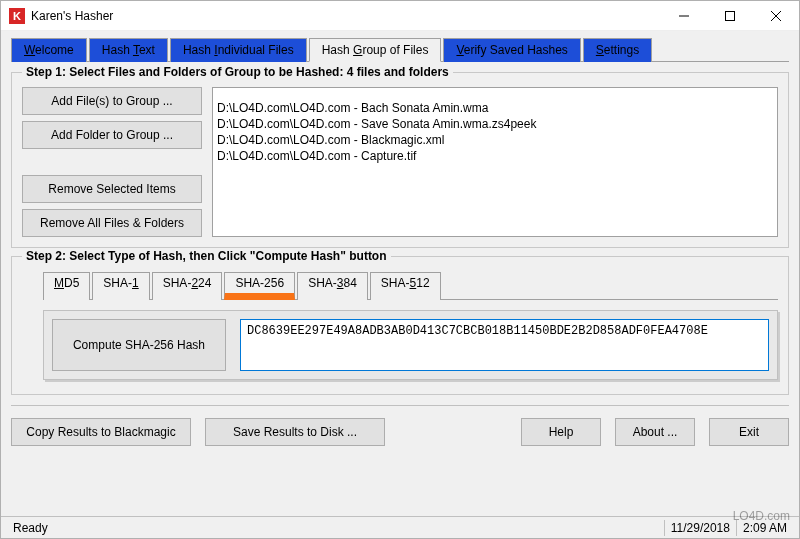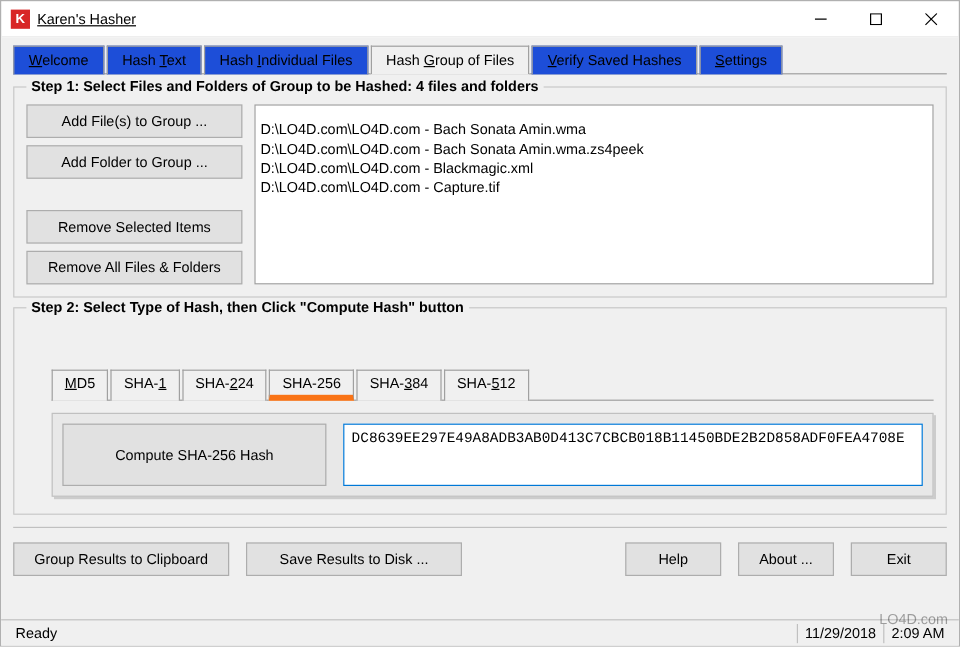--- a/index.html
+++ b/index.html
@@ -38,21 +38,20 @@
   font-weight: bold;
   font-size: 11px;
   display: flex;
   align-items: center;
   justify-content: center;
   margin-right: 6px;
 }
 .titlebar-title {
   font-size: 12px;
   flex: 1;
-  text-decoration: underline;
 }
 .win-controls {
   display: flex;
 }
 .win-btn {
   width: 46px;
   height: 30px;
   display: flex;
   align-items: center;
   justify-content: center;
@@ -145,52 +144,51 @@
 .listbox-item {
   padding: 1px 0;
   white-space: nowrap;
 }
 
 
 .hash-tabs {
   display: flex;
   border-bottom: 1px solid #a0a0a0;
   margin-bottom: 10px;
-  margin-top: 36px;
 }
 .hash-tab {
   border: 1px solid #a0a0a0;
   border-bottom: none;
   padding: 3px 10px;
   margin-right: 2px;
   font-size: 12px;
   background: #f0f0f0;
   position: relative;
   top: 1px;
 }
 .hash-tab.active {
-  border-bottom: 5px solid #f97316;
+  border-bottom: 7px solid #f97316;
   z-index: 2;
 }
 .hash-tab .ul { text-decoration: underline; }
 
 .step2-row {
   display: flex;
   gap: 14px;
   align-items: stretch;
   background: #e8e8e8;
   border: 1px solid #c0c0c0;
   padding: 8px;
   box-shadow: 2px 2px 0 rgba(0,0,0,0.15);
 }
 .compute-btn {
   background: #e1e1e1;
   border: 1px solid #adadad;
   padding: 18px 18px;
-  width: 220px;
+  width: 174px;
   text-align: center;
   font-size: 12px;
 }
 .hash-text {
   flex: 1;
   background: #fff;
   border: 1px solid #0078d7;
   padding: 4px 6px;
   font-family: "Courier New", monospace;
   font-size: 12px;
@@ -290,21 +288,21 @@
       <div class="step1-body">
         <div class="btn-col">
           <button class="button">Add File(s) to Group ...</button>
           <button class="button">Add Folder to Group ...</button>
           <div class="spacer"></div>
           <button class="button">Remove Selected Items</button>
           <button class="button">Remove All Files &amp; Folders</button>
         </div>
         <div class="listbox" id="file-list">
             <div class="listbox-item">D:\LO4D.com\LO4D.com - Bach Sonata Amin.wma</div>
-            <div class="listbox-item">D:\LO4D.com\LO4D.com - Bach Sonata Amin.wma.zs4peek</div>
+            <div class="listbox-item">D:\LO4D.com\LO4D.com - Save Sonata Amin.wma.zs4peek</div>
             <div class="listbox-item">D:\LO4D.com\LO4D.com - Blackmagic.xml</div>
             <div class="listbox-item">D:\LO4D.com\LO4D.com - Capture.tif</div>
           </div>
       </div>
     </div>
 
     <div class="groupbox" style="padding-bottom:14px;padding-left:31px;">
       <div class="groupbox-legend">Step 2: Select Type of Hash, then Click "Compute Hash" button</div>
       <div class="hash-tabs" id="hash-tabs">
           <div class="hash-tab"><span></span><span class="ul">M</span><span>D5</span></div>
@@ -316,21 +314,21 @@
         </div>
       <div class="step2-row">
         <button class="compute-btn">Compute SHA-256 Hash</button>
         <div class="hash-text">DC8639EE297E49A8ADB3AB0D413C7CBCB018B11450BDE2B2D858ADF0FEA4708E</div>
       </div>
     </div>
 
     <hr class="sep">
 
     <div class="bottom-row">
-      <button class="btn-bottom" style="min-width:180px">Group Results to Clipboard</button>
+      <button class="btn-bottom" style="min-width:180px">Copy Results to Blackmagic</button>
       <button class="btn-bottom" style="min-width:180px">Save Results to Disk ...</button>
       <div class="spacer-flex"></div>
       <button class="btn-bottom" style="min-width:80px">Help</button>
       <button class="btn-bottom" style="min-width:80px">About ...</button>
       <button class="btn-bottom" style="min-width:80px">Exit</button>
     </div>
   </div>
 
   <div class="statusbar">
     <div class="status-cell status-flex">Ready</div>

